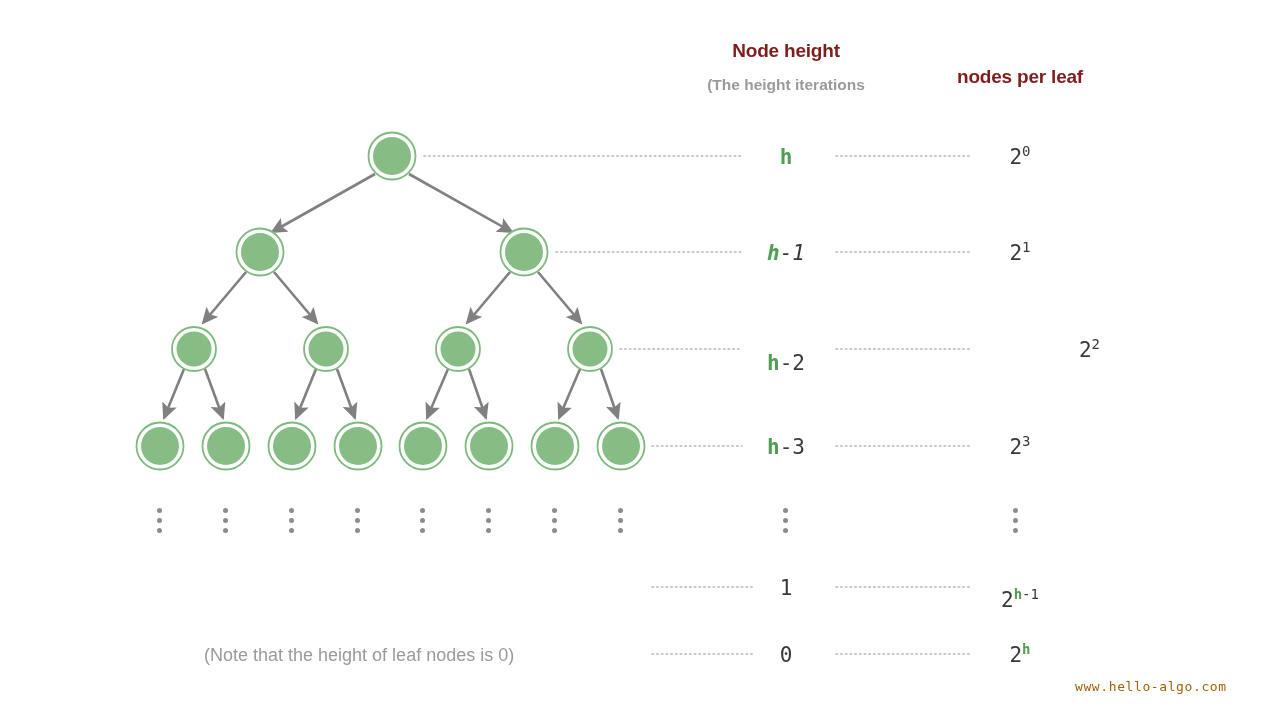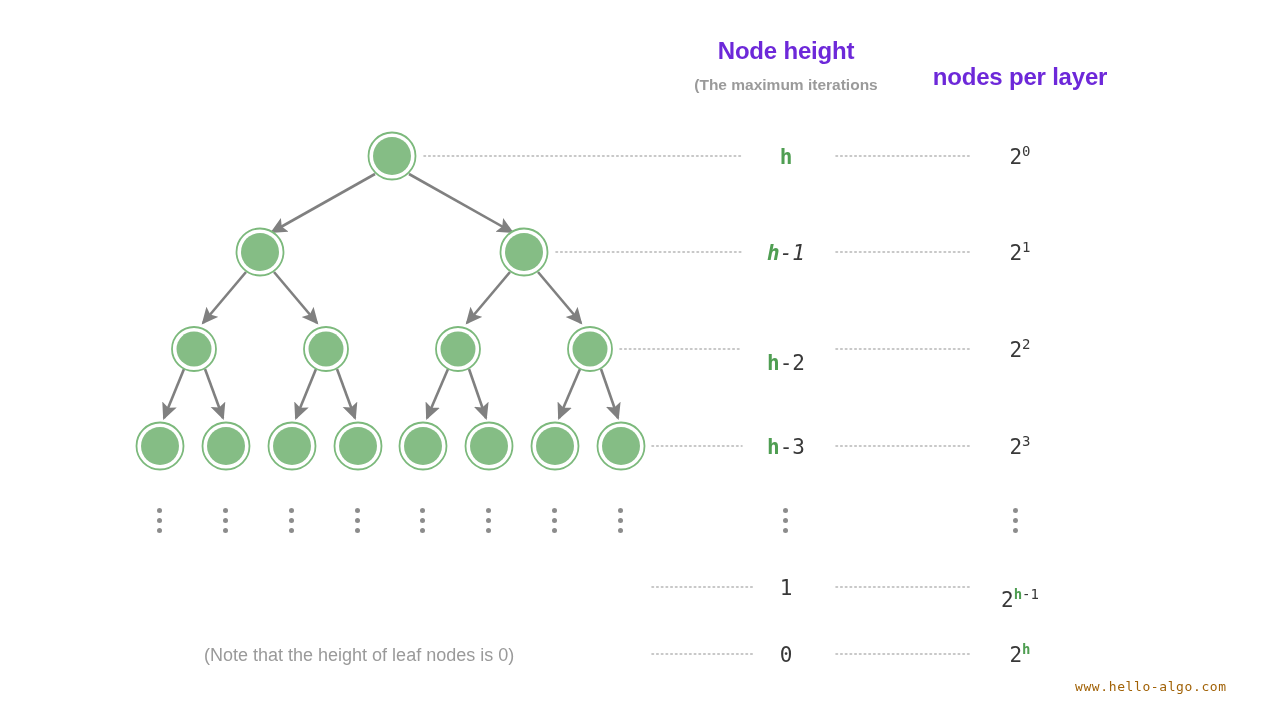--- a/index.html
+++ b/index.html
@@ -19,22 +19,22 @@
     position: absolute; left: 0; top: 0;
     width: 1280px; height: 720px;
   }
 
   
   .col-head {
     position: absolute;
     text-align: center;
     font-family: "Liberation Sans", sans-serif;
     font-weight: bold;
-    color: #6d28d9;
-    font-size: 24px;
+    color: #7f1d1d;
+    font-size: 19px;
     line-height: 26px;
     letter-spacing: -0.2px;
   }
   .col-sub {
     position: absolute;
     text-align: center;
     font-family: "Liberation Sans", sans-serif;
     font-weight: bold;
     color: #9a9a9a;
     font-size: 15.5px;
@@ -177,23 +177,23 @@
       <circle cx="489" cy="446" r="23.5" fill="#ffffff" stroke="#7cb97c" stroke-width="1.8"></circle>
       <circle cx="489" cy="446" r="19" fill="#85bd85"></circle>
       <circle cx="555" cy="446" r="23.5" fill="#ffffff" stroke="#7cb97c" stroke-width="1.8"></circle>
       <circle cx="555" cy="446" r="19" fill="#85bd85"></circle>
       <circle cx="621" cy="446" r="23.5" fill="#ffffff" stroke="#7cb97c" stroke-width="1.8"></circle>
       <circle cx="621" cy="446" r="19" fill="#85bd85"></circle>
     </g>
   </svg>
 
   <div class="col-head" style="left:686px; top:38px; width:200px;">Node height</div>
-  <div class="col-sub" style="left:646px; top:73px; width:280px;">(The maximum iterations</div>
-
-  <div class="col-head" style="left:920px; top:64px; width:200px;">nodes per layer</div>
+  <div class="col-sub" style="left:646px; top:73px; width:280px;">(The height iterations</div>
+
+  <div class="col-head" style="left:920px; top:64px; width:200px;">nodes per leaf</div>
 
   <div class="val" style="left:706px; top:147px; width:160px;">
     <span class="g">h</span><span></span>
   </div>
   <div class="val" style="left:706px; top:243px; width:160px;font-style:italic;">
     <span class="g">h</span><span>-1</span>
   </div>
   <div class="val" style="left:706px; top:340px; width:160px;margin-top:13px;">
     <span class="g">h</span><span>-2</span>
   </div>
@@ -206,21 +206,21 @@
   <div class="val" style="left:706px; top:645px; width:160px;">
     <span>0</span><span></span>
   </div>
 
   <div class="val" style="left:940px; top:147px; width:160px;">
     <span>2</span><span class="sup"><span class="g"></span><span>0</span></span>
   </div>
   <div class="val" style="left:940px; top:243px; width:160px;">
     <span>2</span><span class="sup"><span class="g"></span><span>1</span></span>
   </div>
-  <div class="val" style="left:940px; top:340px; width:160px;">
+  <div class="val" style="left:940px; top:340px; width:160px;text-align:right;">
     <span>2</span><span class="sup"><span class="g"></span><span>2</span></span>
   </div>
   <div class="val" style="left:940px; top:437px; width:160px;">
     <span>2</span><span class="sup"><span class="g"></span><span>3</span></span>
   </div>
   <div class="val" style="left:940px; top:590px; width:160px;">
     <span>2</span><span class="sup"><span class="g">h</span><span>-1</span></span>
   </div>
   <div class="val" style="left:940px; top:645px; width:160px;text-align:center;">
     <span>2</span><span class="sup"><span class="g">h</span><span></span></span>

